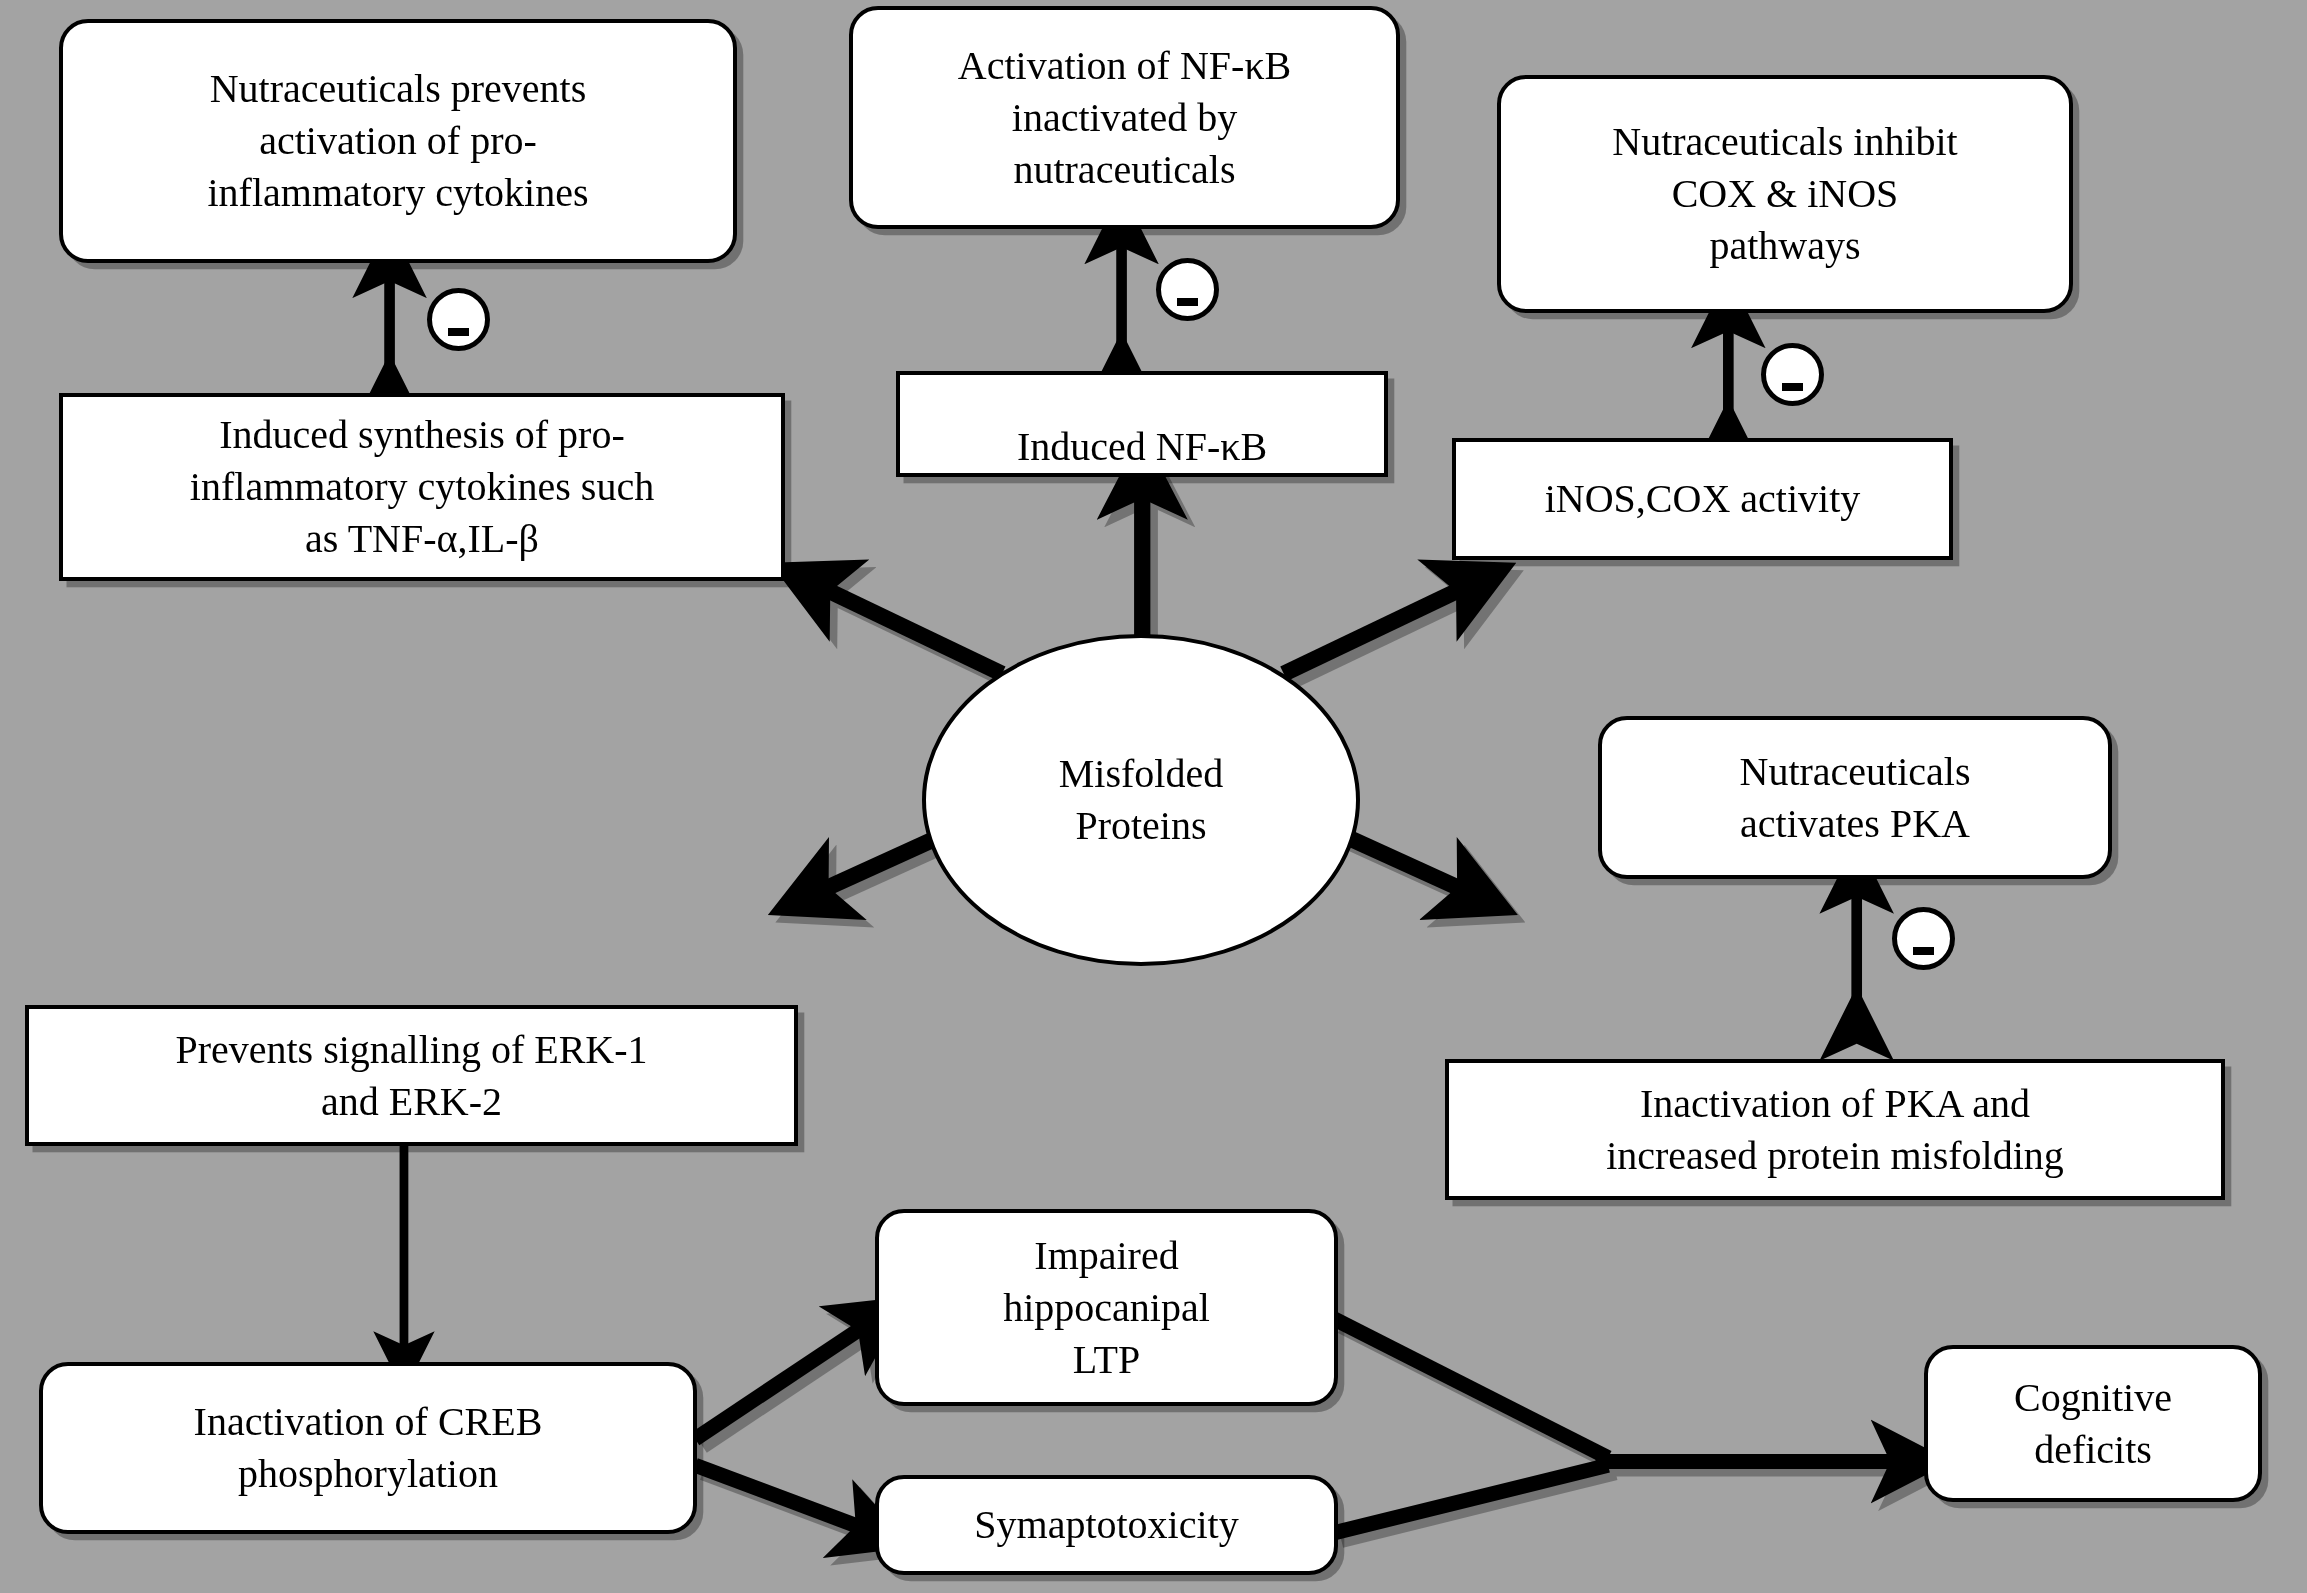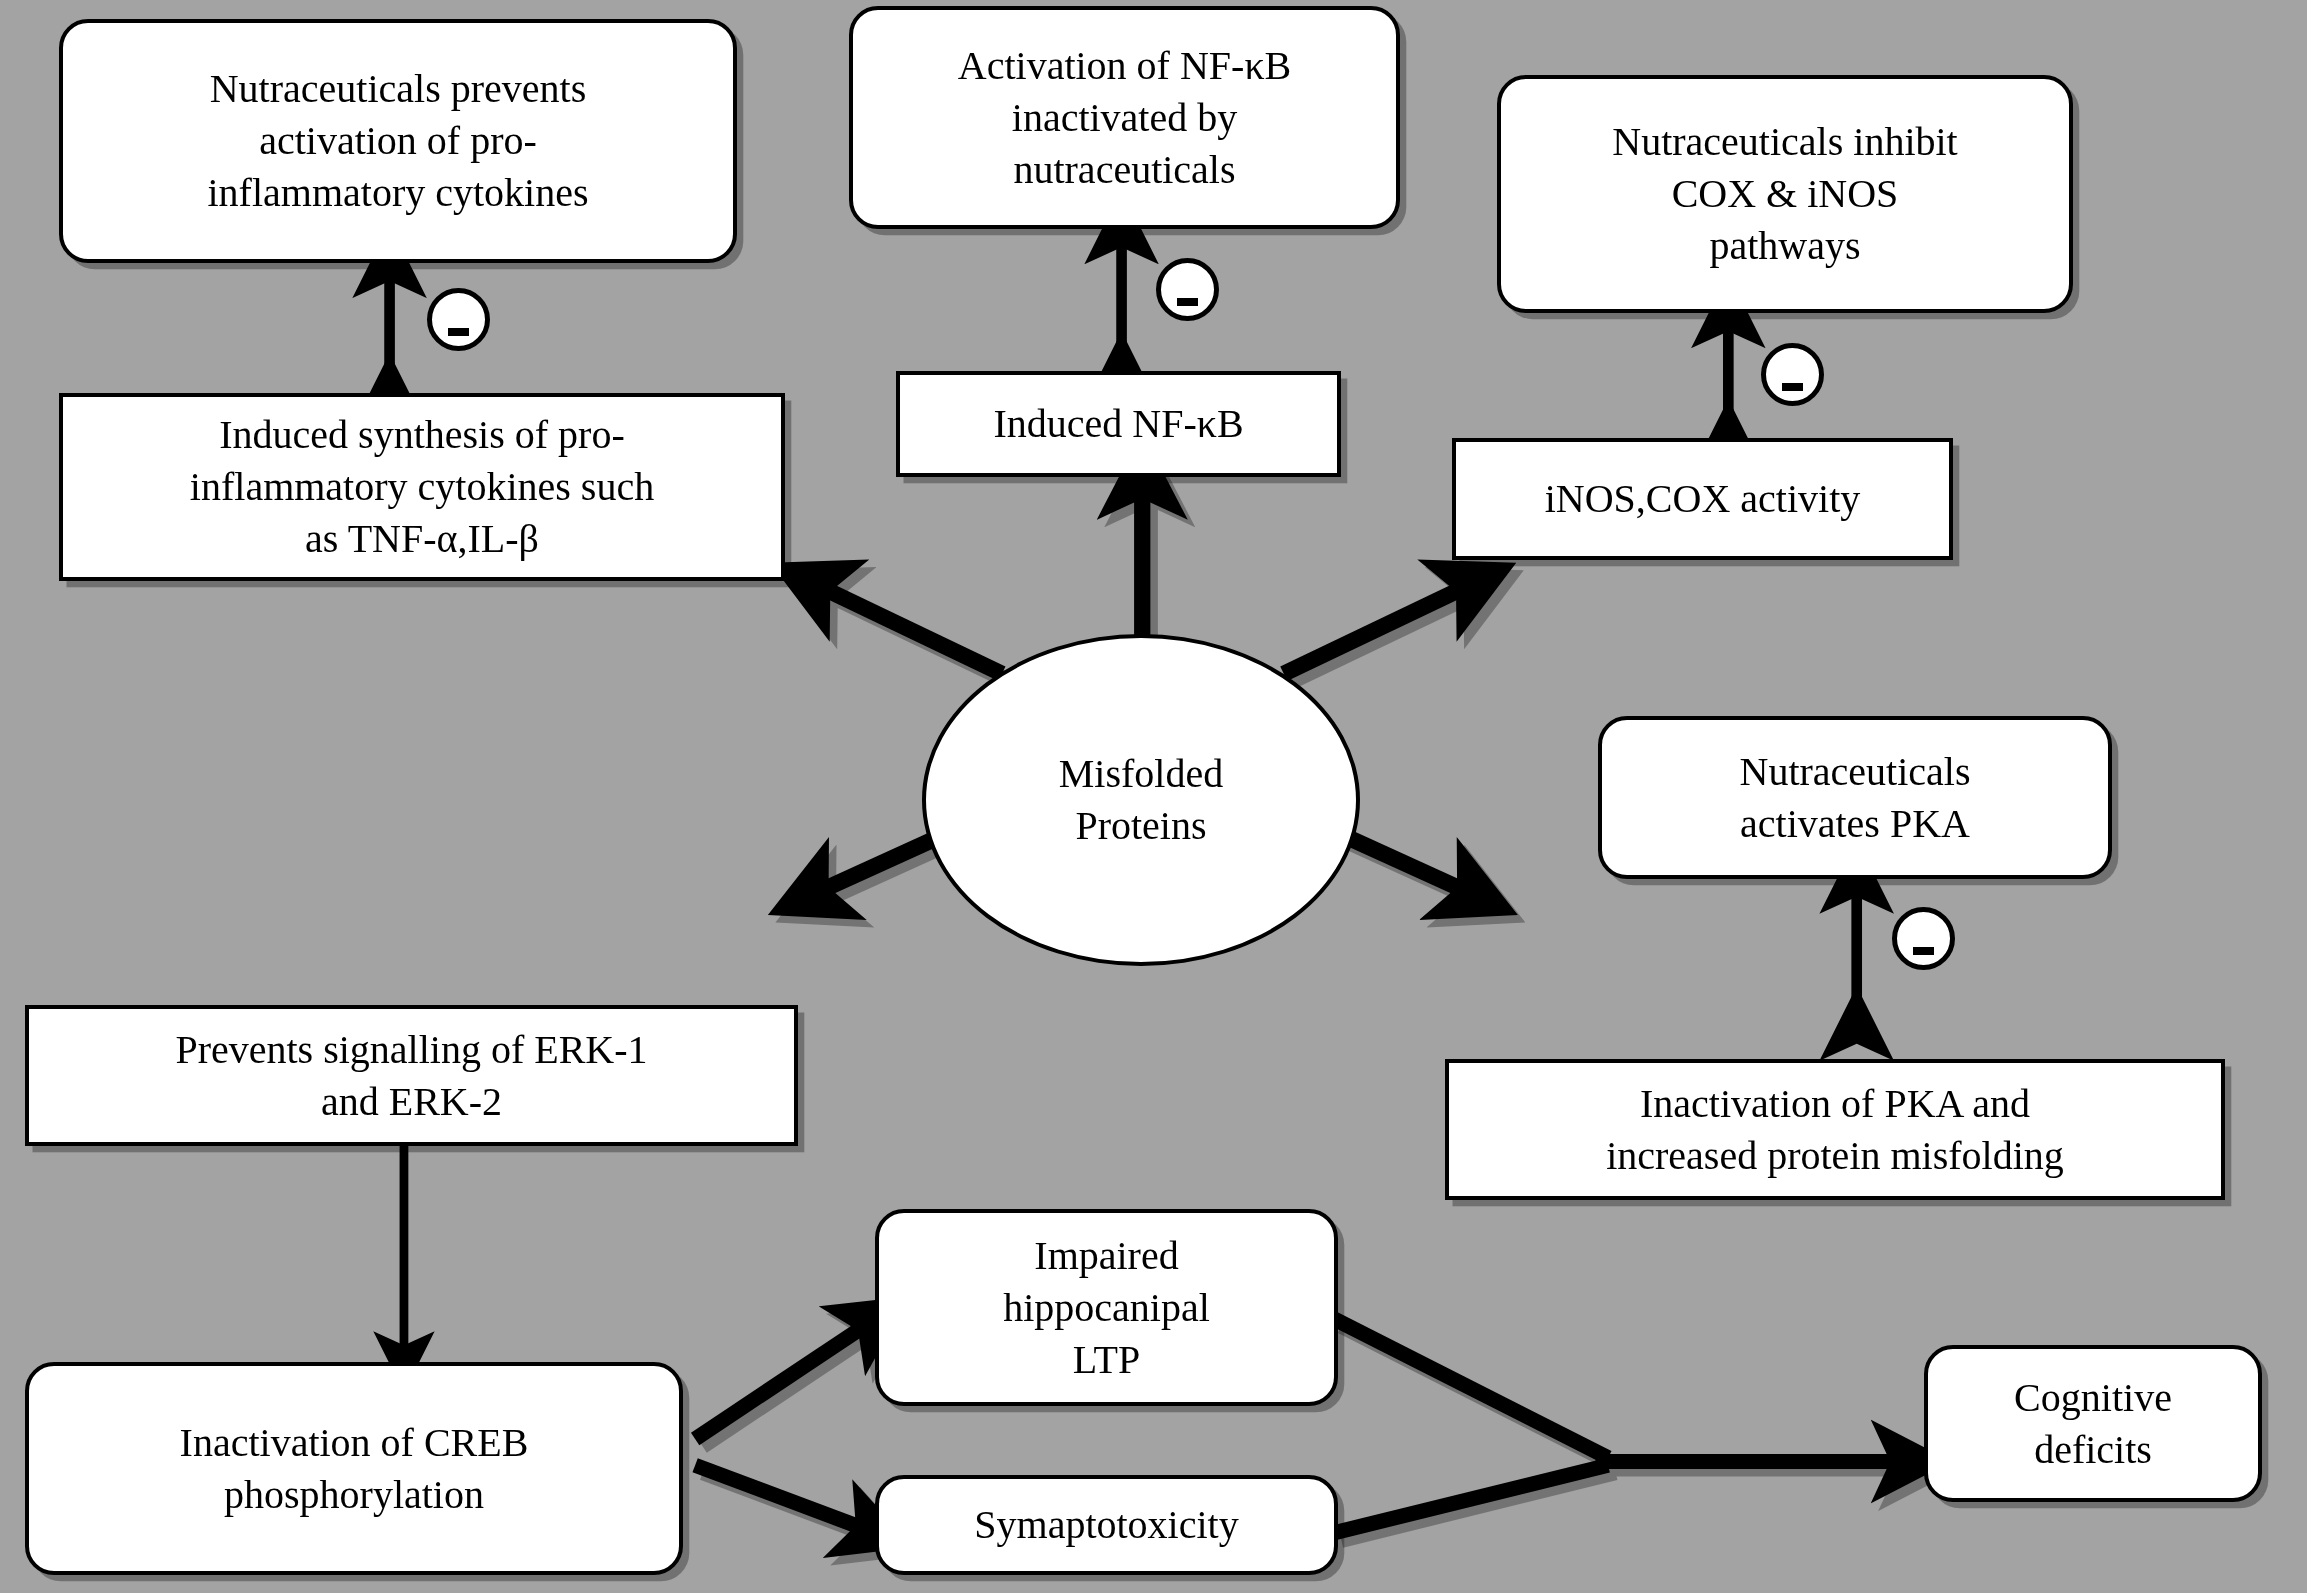--- a/index.html
+++ b/index.html
@@ -155,21 +155,21 @@
 COX &amp; iNOS
 pathways</span>
   </div>
 
   <div class="node sharp shadowed" style="left:59px; top:393px; width:726px; height:188px; font-size:40px;">
     <span class="lbl">Induced synthesis of pro-
 inflammatory cytokines such
 as TNF-α,IL-β</span>
   </div>
 
-  <div class="node sharp shadowed" style="left:896px; top:371px; width:445px; height:106px; font-size:40px;">
+  <div class="node sharp shadowed" style="left:896px; top:371px; width:492px; height:106px; font-size:40px;align-items:flex-end;">
     <span class="lbl">Induced NF-κB</span>
   </div>
 
   <div class="node sharp shadowed" style="left:1452px; top:438px; width:501px; height:122px; font-size:40px;">
     <span class="lbl">iNOS,COX activity</span>
   </div>
 
   <div class="node ellipse" style="left:922px; top:634px; width:438px; height:332px; font-size:40px;align-items:center;">
     <span class="lbl">Misfolded
 Proteins</span>
@@ -183,21 +183,21 @@
   <div class="node sharp shadowed" style="left:25px; top:1005px; width:773px; height:141px; font-size:40px;">
     <span class="lbl">Prevents signalling of ERK-1
 and ERK-2</span>
   </div>
 
   <div class="node sharp shadowed" style="left:1445px; top:1059px; width:780px; height:141px; font-size:40px;">
     <span class="lbl">Inactivation of PKA and
 increased protein misfolding</span>
   </div>
 
-  <div class="node rounded shadowed" style="left:25px; top:1362px; width:658px; height:213px; font-size:40px;">
+  <div class="node rounded shadowed" style="left:39px; top:1362px; width:658px; height:172px; font-size:40px;">
     <span class="lbl">Inactivation of  CREB
 phosphorylation</span>
   </div>
 
   <div class="node rounded shadowed" style="left:875px; top:1209px; width:463px; height:197px; font-size:40px;">
     <span class="lbl">Impaired
 hippocanipal
 LTP</span>
   </div>
 

